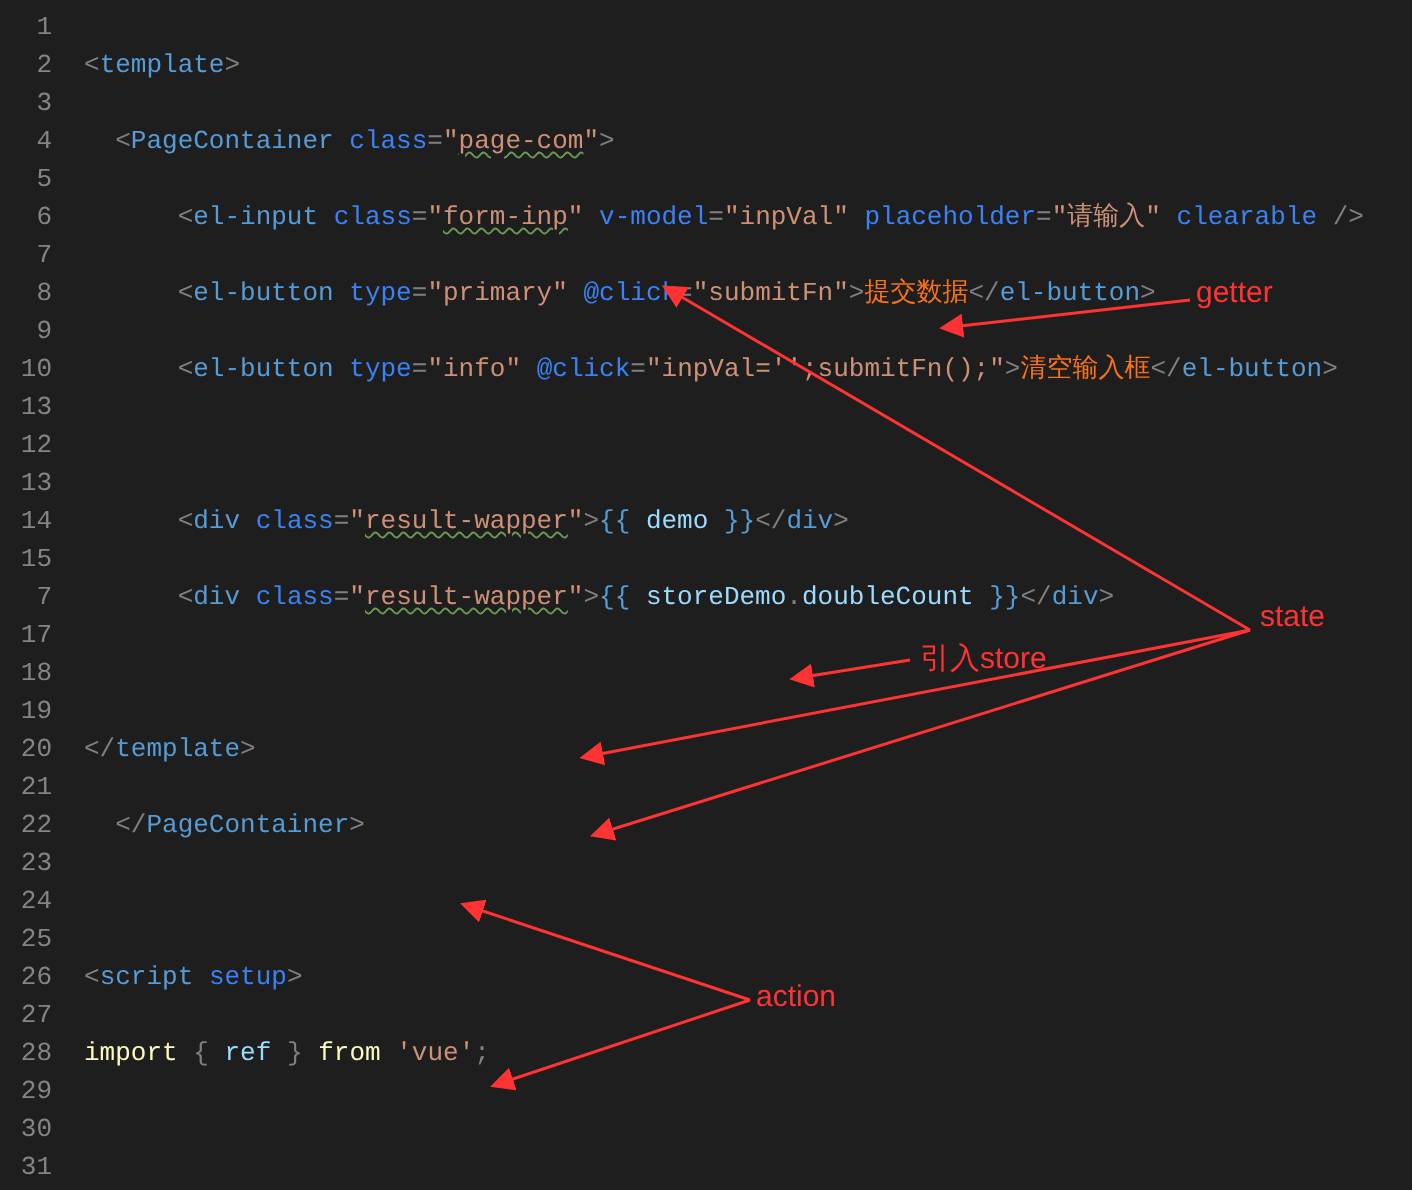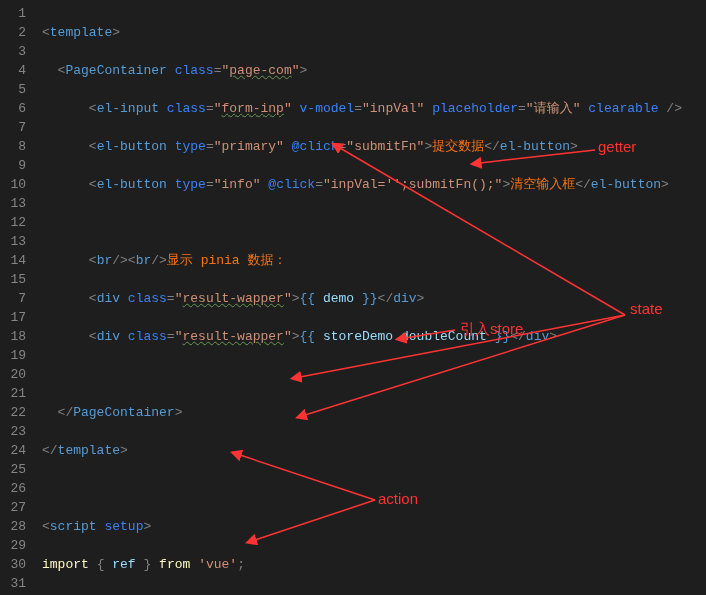--- a/index.html
+++ b/index.html
@@ -101,26 +101,25 @@
     <div class="line">31</div>
   </div>
 
   <div class="code">
 <div class="line"><span class="punc">&lt;</span><span class="tag">template</span><span class="punc">&gt;</span></div>
 <div class="line">  <span class="punc">&lt;</span><span class="tag">PageContainer</span> <span class="attr">class</span><span class="punc">=</span><span class="str">"<span class="underline">page-com</span>"</span><span class="punc">&gt;</span></div>
 <div class="line">      <span class="punc">&lt;</span><span class="tag">el-input</span> <span class="attr">class</span><span class="punc">=</span><span class="str">"<span class="underline">form-inp</span>"</span> <span class="attr">v-model</span><span class="punc">=</span><span class="str">"<span>inpVal</span>"</span> <span class="attr">placeholder</span><span class="punc">=</span><span class="str">"<span>请输入</span>"</span> <span class="attr">clearable</span> <span class="punc">/&gt;</span></div>
 <div class="line">      <span class="punc">&lt;</span><span class="tag">el-button</span> <span class="attr">type</span><span class="punc">=</span><span class="str">"<span>primary</span>"</span> <span class="attr">@click</span><span class="punc">=</span><span class="str">"<span>submitFn</span>"</span><span class="punc">&gt;</span><span class="txt">提交数据</span><span class="punc">&lt;/</span><span class="tag">el-button</span><span class="punc">&gt;</span></div>
 <div class="line">      <span class="punc">&lt;</span><span class="tag">el-button</span> <span class="attr">type</span><span class="punc">=</span><span class="str">"<span>info</span>"</span> <span class="attr">@click</span><span class="punc">=</span><span class="str">"<span>inpVal='';submitFn();</span>"</span><span class="punc">&gt;</span><span class="txt">清空输入框</span><span class="punc">&lt;/</span><span class="tag">el-button</span><span class="punc">&gt;</span></div>
 <div class="line"></div>
-<div class="line">      <span class="punc">&lt;</span><span class="tag">br</span><span class="punc">/&gt;&lt;</span><span class="tag">br</span><span class="punc">/&gt;</span><span class="txt">显示 pinia 数据：</span></div>
 <div class="line">      <span class="punc">&lt;</span><span class="tag">div</span> <span class="attr">class</span><span class="punc">=</span><span class="str">"<span class="underline">result-wapper</span>"</span><span class="punc">&gt;</span><span class="mustache">{{</span> <span class="var">demo</span> <span class="mustache">}}</span><span class="punc">&lt;/</span><span class="tag">div</span><span class="punc">&gt;</span></div>
 <div class="line">      <span class="punc">&lt;</span><span class="tag">div</span> <span class="attr">class</span><span class="punc">=</span><span class="str">"<span class="underline">result-wapper</span>"</span><span class="punc">&gt;</span><span class="mustache">{{</span> <span class="var">storeDemo</span><span class="punc">.</span><span class="var">doubleCount</span> <span class="mustache">}}</span><span class="punc">&lt;/</span><span class="tag">div</span><span class="punc">&gt;</span></div>
 <div class="line"></div>
+<div class="line"><span class="punc">&lt;/</span><span class="tag">template</span><span class="punc">&gt;</span></div>
 <div class="line">  <span class="punc">&lt;/</span><span class="tag">PageContainer</span><span class="punc">&gt;</span></div>
-<div class="line"><span class="punc">&lt;/</span><span class="tag">template</span><span class="punc">&gt;</span></div>
 <div class="line"></div>
 <div class="line"><span class="punc">&lt;</span><span class="tag">script</span> <span class="attr">setup</span><span class="punc">&gt;</span></div>
 <div class="line"><span class="kw2">import</span> <span class="punc">{</span> <span class="var">ref</span> <span class="punc">}</span> <span class="kw2">from</span> <span class="str">'vue'</span><span class="punc">;</span></div>
 <div class="line">     </div>
 
 
 
 
 
 

